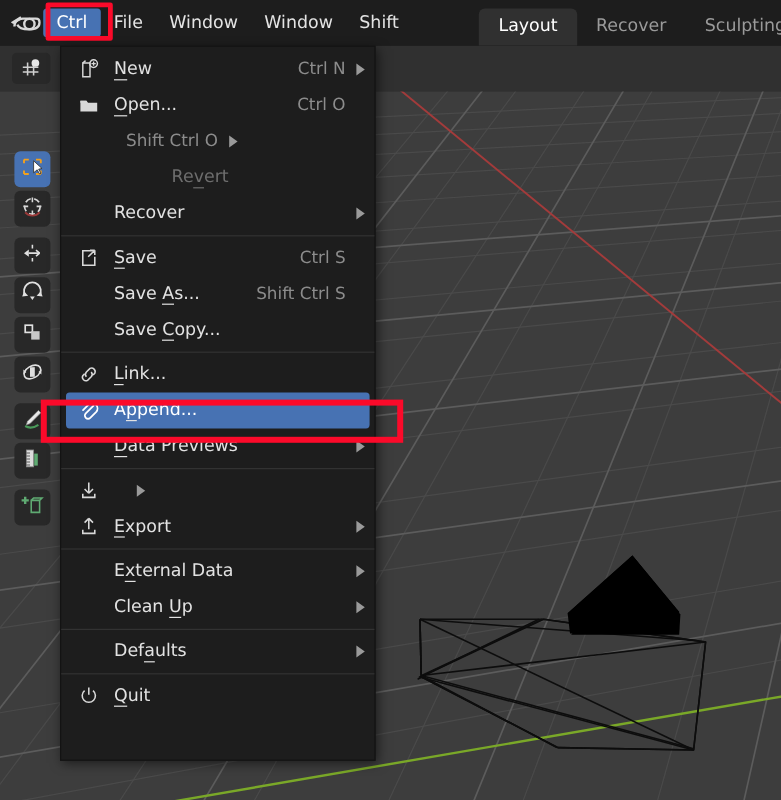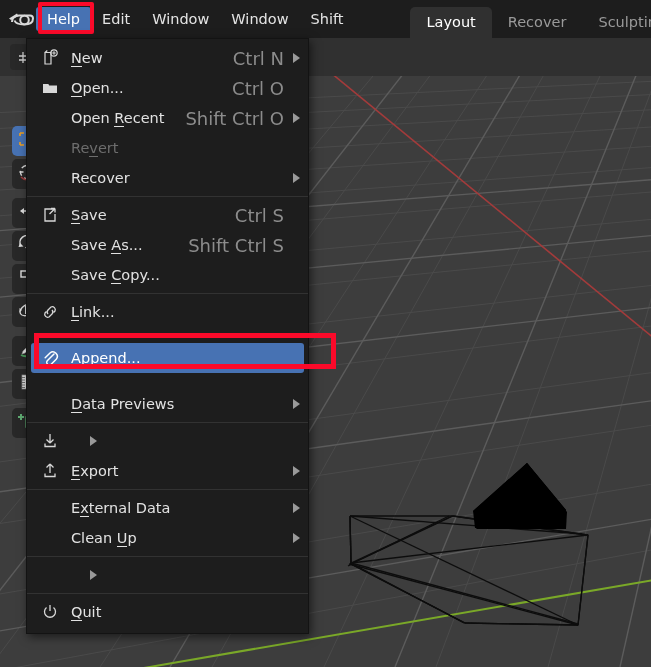--- a/index.html
+++ b/index.html
@@ -84,22 +84,22 @@
   }
   .tool-btn {
     width: 30px; height: 30px; border-radius: 5px;
     background: #282828;
     display: flex; align-items: center; justify-content: center;
   }
   .tool-btn.selected { background: #4772b3; }
 
   
   #file-menu {
-    position: absolute; left: 26px; top: 38px;
-    width: 283px; height: 596px;
+    position: absolute; left: 50px; top: 38px;
+    width: 263px; height: 596px;
     background: #1d1d1d;
     border: 1px solid #131313;
     box-shadow: 2px 3px 9px rgba(0,0,0,0.55);
     z-index: 10;
     padding: 4px 0;
   }
   .mrow {
     position: relative;
     display: flex; align-items: center;
     height: 30px;
@@ -107,32 +107,32 @@
     color: #e2e2e2; font-size: 14.5px;
   }
   .mrow .ico {
     width: 26px; min-width: 26px; height: 22px;
     display: flex; align-items: center; justify-content: center;
     margin-right: 8px;
   }
   .mrow .lbl { flex: 1; white-space: nowrap; }
   .mrow .lbl u { text-decoration: none; border-bottom: 1px solid #e2e2e2; }
   .mrow .sc {
-    color: #8c8c8c; font-size: 18px; white-space: nowrap;
+    color: #8c8c8c; font-size: 14px; white-space: nowrap;
     margin-left: 10px;
   }
   .mrow .arrow {
     width: 12px; min-width: 12px; margin-left: 4px;
     display: flex; align-items: center; justify-content: flex-end;
   }
-  .mrow.disabled { color: #6d6d6d; }
+  .mrow.disabled { color: #6d6d6d; gap: 48px; }
   .mrow.disabled .lbl u { border-bottom-color: #6d6d6d; }
   .mrow.highlight {
     background: #4772b3; color: #ffffff; border-radius: 3px;
-    margin: 16px 4px; padding-left: 6px;
+    margin: 0 4px; padding-left: 6px;
   }
   .msep {
     height: 1px; background: #323232; margin: 3px 0;
   }
   
   #append-annot {
     position: absolute; left: 34px; top: 333px;
     width: 302px; height: 36px;
     border: 5px solid #fb0a2a;
     pointer-events: none; z-index: 20;
@@ -346,22 +346,22 @@
   <div id="topbar">
     <div class="blender-logo">
       <svg width="26" height="20" viewBox="0 0 26 20">
         <path d="M4 13 Q4 7 11 6.5 L22 6.5 Q25 6.5 25 9.5 Q25 15.5 16 15.5 Q8 15.5 6.5 11.5" fill="none" stroke="#d9d9d9" stroke-width="2"></path>
         <circle cx="16.5" cy="11" r="4.3" fill="#1d1d1d" stroke="#d9d9d9" stroke-width="2"></circle>
         <path d="M1 9.5 L9 4.5 L10.5 7 L3 11 Z" fill="#d9d9d9"></path>
       </svg>
     </div>
 
     <div class="menu-top">
-      <span class="menu-top-item active">Help</span>
-      <span class="menu-top-item">Edit</span>
+      <span class="menu-top-item active">Ctrl</span>
+      <span class="menu-top-item">File</span>
       <span class="menu-top-item">Window</span>
       <span class="menu-top-item">Window</span>
       <span class="menu-top-item">Shift</span>
     </div>
 
     <div id="ws-tabs">
       <span class="ws-tab active">Layout</span>
       <span class="ws-tab">Recover</span>
       <span class="ws-tab">Sculpting</span>
     </div>
@@ -392,21 +392,20 @@
           <path d="M2 5 L7 5 L8.2 6.6 L2 6.6 Z" fill="#d8d8d8"></path>
         </svg>
       </span>
       <span class="lbl"><u>O</u>pen...</span>
       <span class="sc">Ctrl O</span>
       <span class="arrow"></span>
     </div>
 
     <div class="mrow">
       <span class="ico"></span>
-      <span class="lbl">Open <u>R</u>ecent</span>
       <span class="sc">Shift Ctrl O</span>
       <span class="arrow">
           <i class="tri-right"></i>
         </span>
     </div>
 
     <div class="mrow disabled">
       <span class="ico"></span>
       <span class="lbl">Re<u>v</u>ert</span>
       <span class="sc"></span>
@@ -530,20 +529,21 @@
       <span class="sc"></span>
       <span class="arrow">
           <i class="tri-right"></i>
         </span>
     </div>
 
     <div class="msep"></div>
 
     <div class="mrow">
       <span class="ico"></span>
+      <span class="lbl">Def<u>a</u>ults</span>
       <span class="sc"></span>
       <span class="arrow">
           <i class="tri-right"></i>
         </span>
     </div>
 
     <div class="msep"></div>
 
     <div class="mrow">
       <span class="ico">

